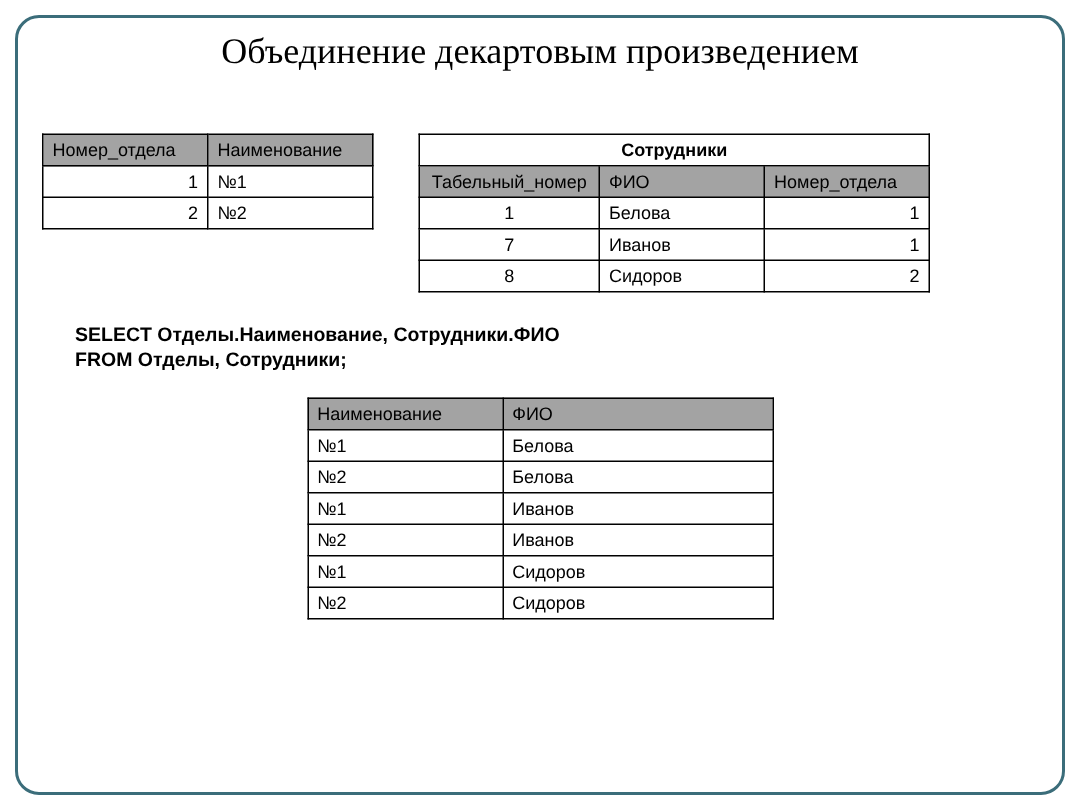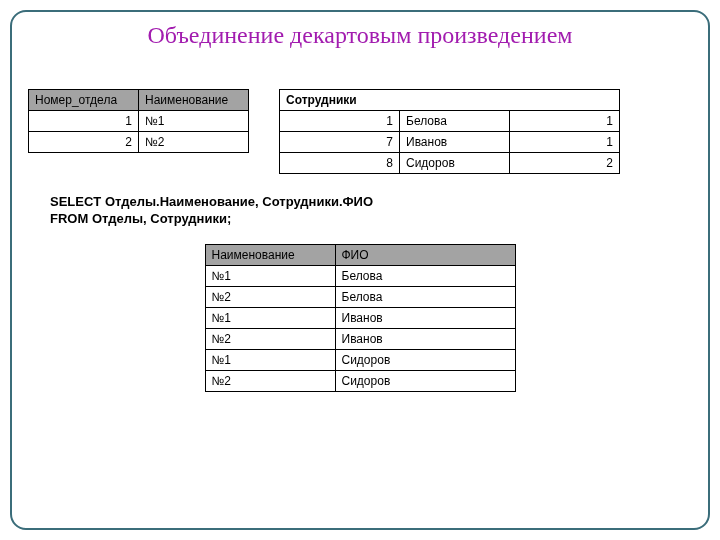--- a/index.html
+++ b/index.html
@@ -17,21 +17,21 @@
     top: 10px;
     left: 10px;
     right: 10px;
     bottom: 10px;
     border: 2px solid #3b6d7a;
     border-radius: 16px;
   }
   .title {
     text-align: center;
     font-size: 24px;
-    color: #a21caf;
+    color: #000000;
     margin-top: 22px;
     font-family: "Times New Roman", serif;
   }
   .top-tables {
     display: flex;
     gap: 30px;
     margin: 40px 28px 0 28px;
     align-items: flex-start;
   }
   table {
@@ -49,21 +49,21 @@
   .caption-cell {
     font-weight: bold;
     background: #fff;
   }
   .header-row td {
     background: #a3a3a3;
   }
   .num { text-align: right; }
   .t1 td:nth-child(1) { width: 110px; }
   .t1 td:nth-child(2) { width: 110px; }
-  .t2 td:nth-child(1) { width: 120px; }
+  .t2 td:nth-child(1) { width: 120px; text-align: center; }
   .t2 td:nth-child(2) { width: 110px; }
   .t2 td:nth-child(3) { width: 110px; }
   .t3 td:nth-child(1) { width: 130px; }
   .t3 td:nth-child(2) { width: 180px; }
   .sql {
     margin: 20px 12px 0 50px;
     font-size: 13px;
     font-weight: bold;
     line-height: 1.3;
     white-space: pre;
@@ -98,20 +98,25 @@
       <td>№2</td>
     </tr>
   </tbody>
     </table>
 
   <table class="t2">
     <tbody>
         <tr>
           <td colspan="3" class="caption-cell">Сотрудники</td>
         </tr>
+    <tr class="header-row">
+      <td>Табельный_номер</td>
+      <td>ФИО</td>
+      <td>Номер_отдела</td>
+    </tr>
     <tr>
       <td class="num">1</td>
       <td>Белова</td>
       <td class="num">1</td>
     </tr>
     <tr>
       <td class="num">7</td>
       <td>Иванов</td>
       <td class="num">1</td>
     </tr>

